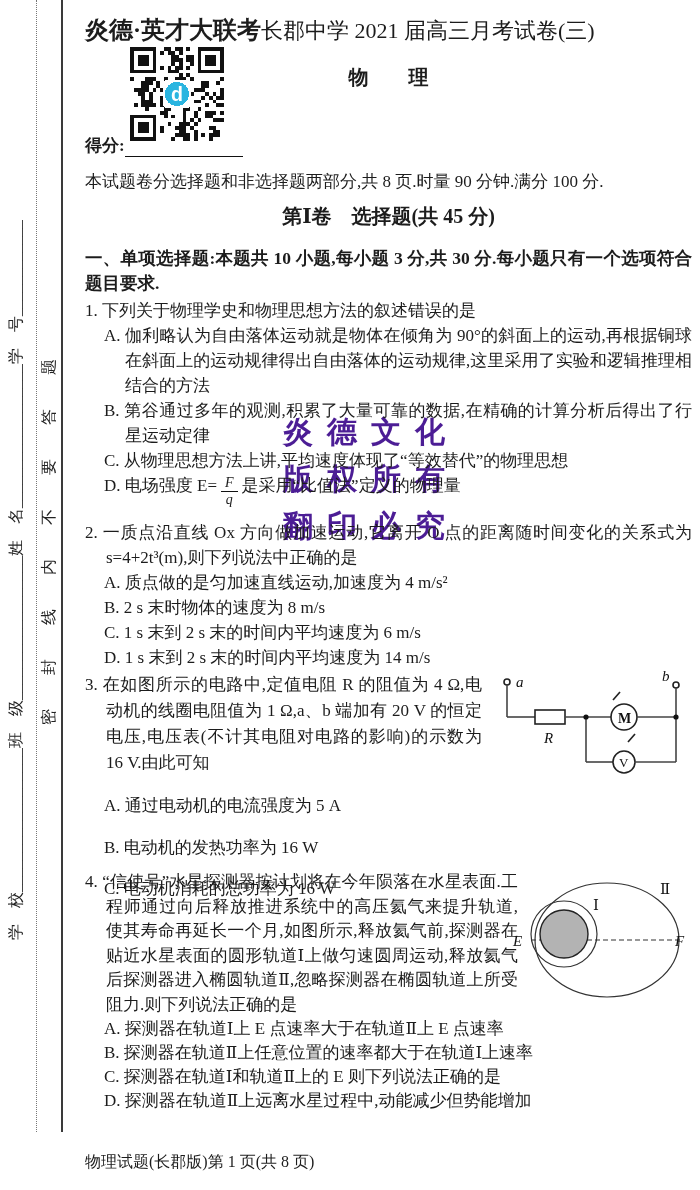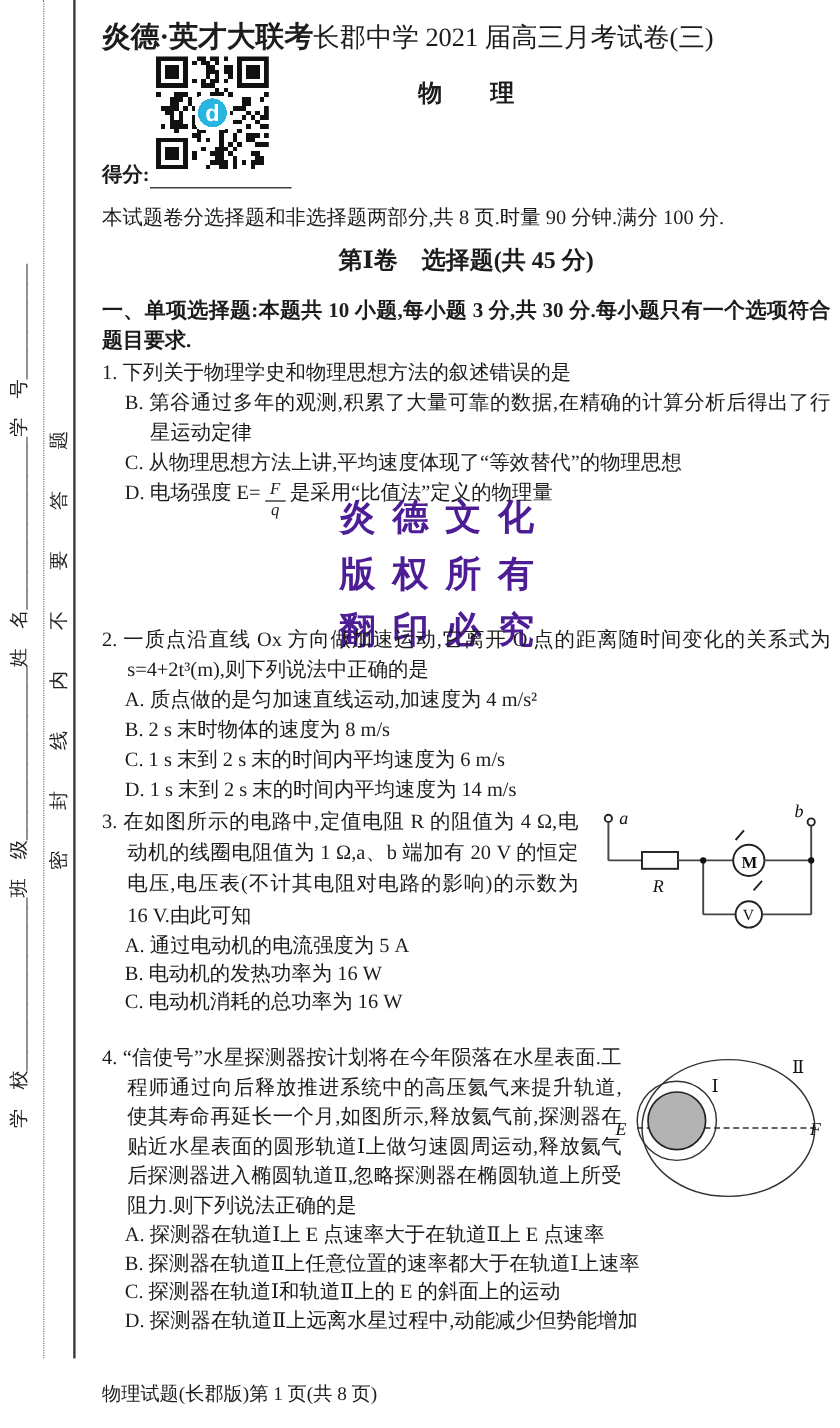--- a/index.html
+++ b/index.html
@@ -29,21 +29,21 @@
   .score-row { top:134px; text-align:left; padding-right:12px; font-size:17px; font-weight:bold; }
   .score-blank { display:inline-block; width:118px; border-bottom:1.6px solid #111; height:19px; vertical-align:bottom; }
   .intro { top:170px; font-size:17px; }
   .section-title { top:203px; text-align:center; font-size:20px; font-weight:bold; }
   .part1 { top:246px; font-size:17.5px; font-weight:bold; line-height:25px; text-align:justify; }
   .q { position:absolute; left:0; width:607px; font-size:17px; }
   .stem { line-height:25px; text-align:justify; padding-left:21px; text-indent:-21px; }
   .opt  { line-height:25px; text-align:justify; padding-left:40px; text-indent:-21px; }
   #q1 { top:298px; } #q2 { top:520px; } #q3 { top:672px; } #q4 { top:870px; }
   #q3 .stem { width:397px; line-height:26px; }
-  #q3 .opt  { line-height:23.5px; }
+  #q3 .opt  { line-height:23.5px;margin-top:18px; }
   #q4 .stem { width:433px; line-height:24.5px; }
   #q4 .opt  { line-height:24px; }
   .frac { display:inline-block; vertical-align:-0.9em; text-align:center; font-style:italic;
           font-size:14px; line-height:1.15; margin:0 4px; text-indent:0; }
   .frac .num { display:block; padding:0 4px; }
   .frac .den { display:block; border-top:1px solid #111; padding:0 4px; }
   .fig { position:absolute; }
   #circuit-fig { right:0; top:-10px; }
   #orbit-fig { right:3px; top:-8px; }
   .footer { top:1152px; text-align:left; font-size:16px; }
@@ -245,20 +245,21 @@
     <div class="abs score-row"><span>得分:</span><span class="score-blank"></span></div>
 
     <div class="abs intro">本试题卷分选择题和非选择题两部分,共 8 页.时量 90 分钟.满分 100 分.</div>
 
     <div class="abs section-title">第Ⅰ卷　选择题(共 45 分)</div>
 
     <div class="abs part1">一、单项选择题:本题共 10 小题,每小题 3 分,共 30 分.每小题只有一个选项符合题目要求.</div>
 
     <div class="q" id="q1">
       <div class="stem">1. 下列关于物理学史和物理思想方法的叙述错误的是</div>
+      <div class="opt">A. 伽利略认为自由落体运动就是物体在倾角为 90°的斜面上的运动,再根据铜球在斜面上的运动规律得出自由落体的运动规律,这里采用了实验和逻辑推理相结合的方法</div>
       <div class="opt">B. 第谷通过多年的观测,积累了大量可靠的数据,在精确的计算分析后得出了行星运动定律</div>
       <div class="opt">C. 从物理思想方法上讲,平均速度体现了“等效替代”的物理思想</div>
       <div class="opt"><span>D. 电场强度 E=</span><span class="frac"><span class="num">F</span><span class="den">q</span></span><span>是采用“比值法”定义的物理量</span></div>
     </div>
 
     <div class="q" id="q2">
       <div class="stem">2. 一质点沿直线 Ox 方向做加速运动,它离开 O 点的距离随时间变化的关系式为 s=4+2t³(m),则下列说法中正确的是</div>
       <div class="opt">A. 质点做的是匀加速直线运动,加速度为 4 m/s²</div>
       <div class="opt">B. 2 s 末时物体的速度为 8 m/s</div>
       <div class="opt">C. 1 s 末到 2 s 末的时间内平均速度为 6 m/s</div>
@@ -310,20 +311,20 @@
           <circle cx="57" cy="72" r="33" fill="none" stroke="#333" stroke-width="1.2"></circle>
           <circle cx="57" cy="72" r="24" fill="#b3b3b3" stroke="#222" stroke-width="1.4"></circle>
           <text x="6" y="84" font-size="15" font-style="italic" fill="#111">E</text>
           <text x="168" y="84" font-size="15" font-style="italic" fill="#111">F</text>
           <text x="86" y="48" font-size="15" fill="#111">Ⅰ</text>
           <text x="153" y="32" font-size="15" fill="#111">Ⅱ</text>
         </svg>
       </div>
       <div class="opt">A. 探测器在轨道Ⅰ上 E 点速率大于在轨道Ⅱ上 E 点速率</div>
       <div class="opt">B. 探测器在轨道Ⅱ上任意位置的速率都大于在轨道Ⅰ上速率</div>
-      <div class="opt">C. 探测器在轨道Ⅰ和轨道Ⅱ上的 E 的斜面上的运动</div>
+      <div class="opt">C. 探测器在轨道Ⅰ和轨道Ⅱ上的 E 则下列说法正确的是</div>
       <div class="opt">D. 探测器在轨道Ⅱ上远离水星过程中,动能减少但势能增加</div>
     </div>
 
     <div class="abs footer">物理试题(长郡版)第 1 页(共 8 页)</div>
 
   </div>
 </div>
 
 </body></html>

